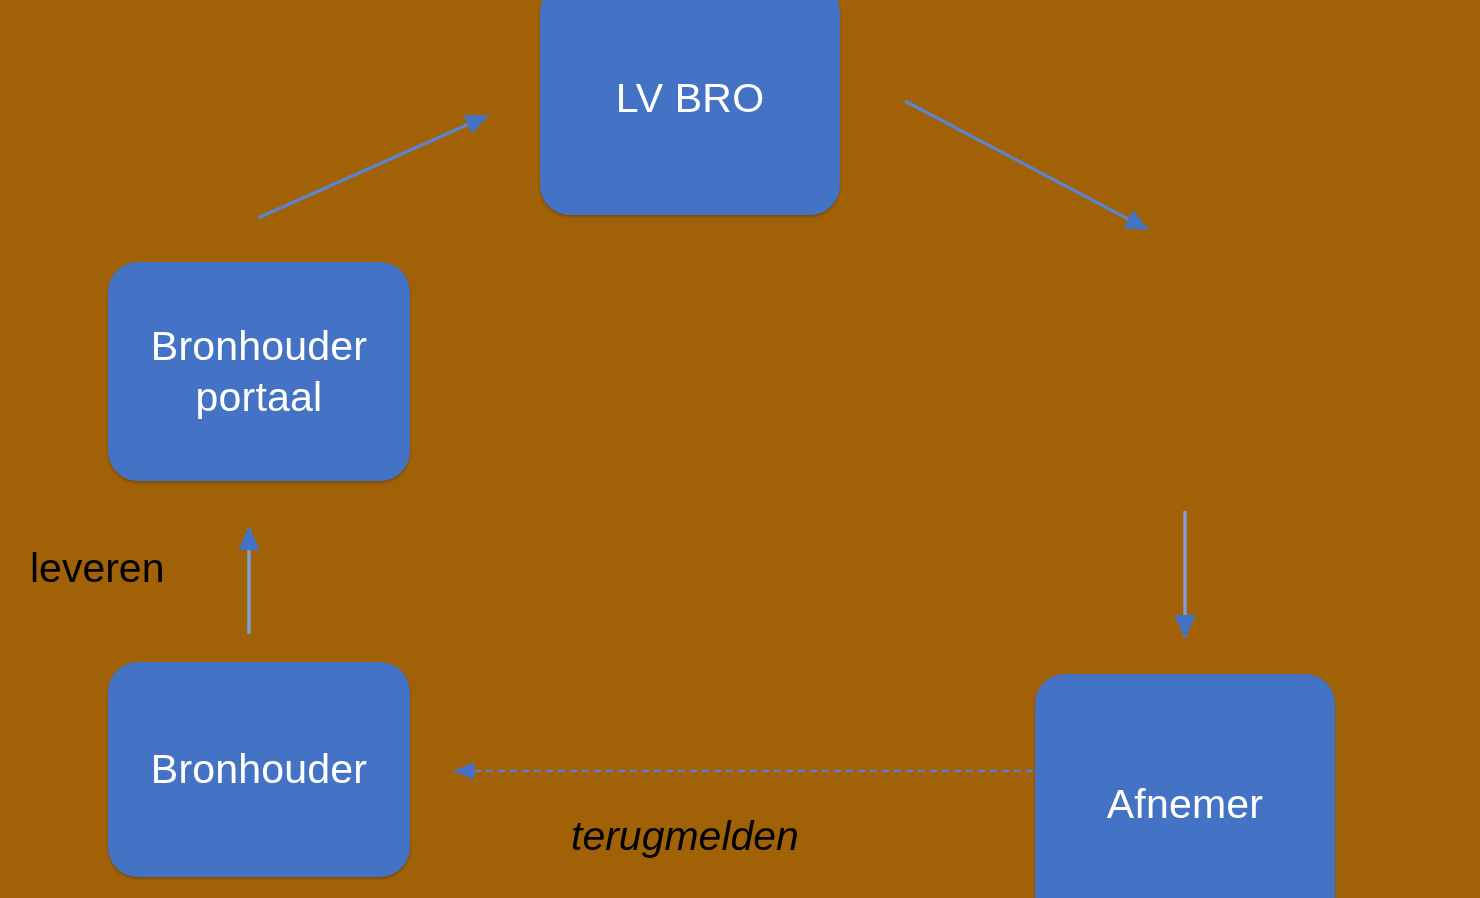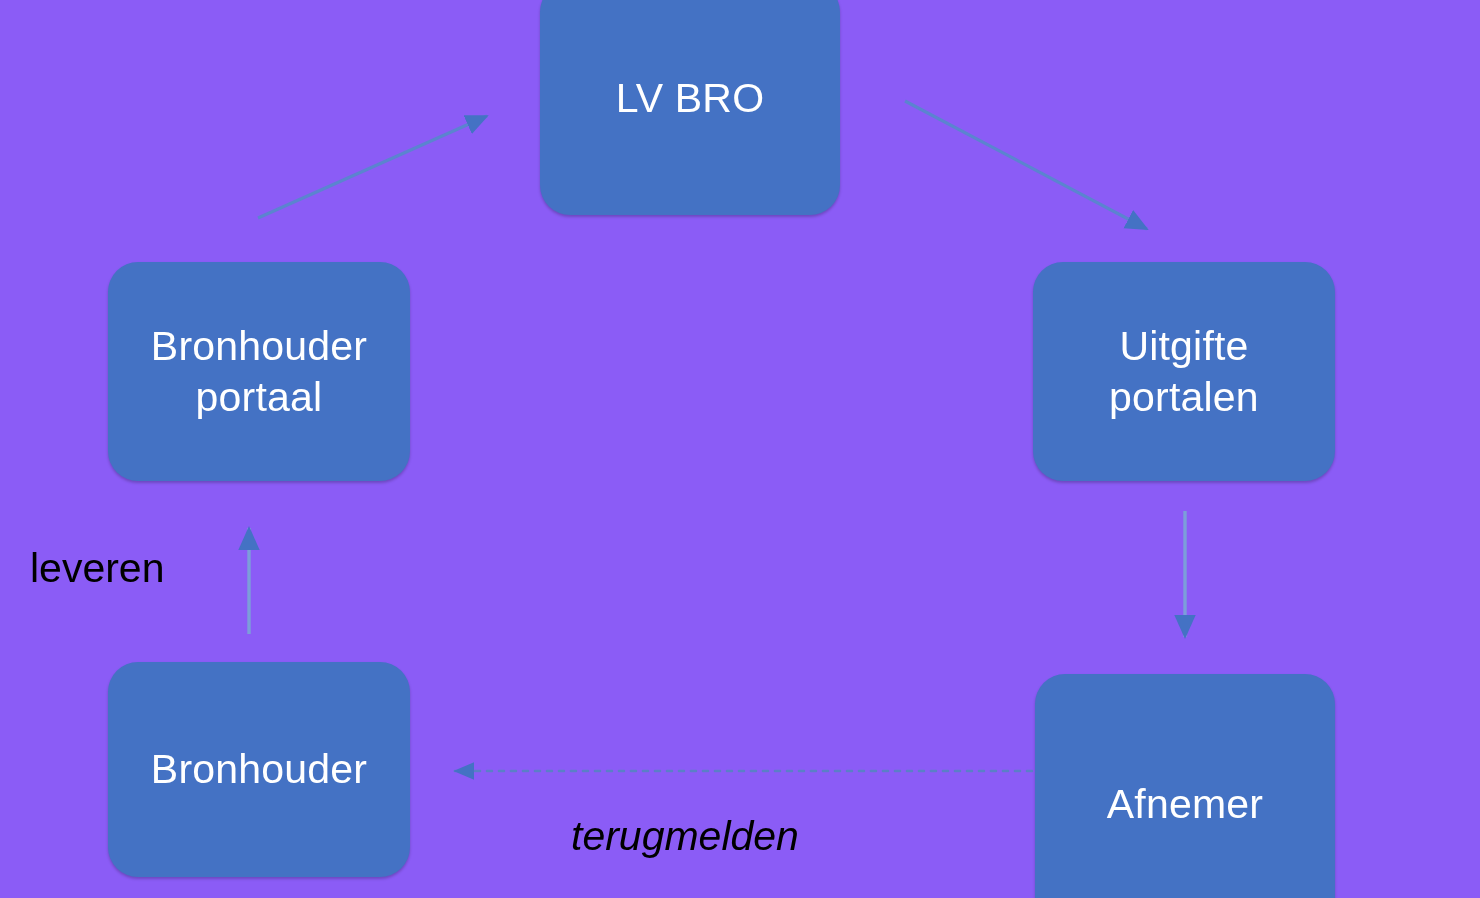--- a/index.html
+++ b/index.html
@@ -7,21 +7,21 @@
     padding: 0;
     background: #ffffff;
   }
   body {
     font-family: "Liberation Sans", sans-serif;
   }
   #canvas {
     position: relative;
     width: 1480px;
     height: 898px;
-    background: #8b5cf6;
+    background: #a16207;
     overflow: hidden;
   }
   .node {
     position: absolute;
     background: #4472C4;
     border-radius: 30px;
     box-shadow: 0 2px 3px rgba(0,0,0,0.22);
     display: flex;
     align-items: center;
     justify-content: center;
@@ -83,24 +83,20 @@
 
   <div class="node" style="left:540px; top:-18px; width:300px; height:233px;">
     <span class="node-label">LV BRO</span>
   </div>
 
   <div class="node" style="left:108px; top:262px; width:302px; height:219px;">
     <span class="node-label">Bronhouder
 portaal</span>
   </div>
 
-  <div class="node" style="left:1033px; top:262px; width:302px; height:219px;">
-    <span class="node-label">Uitgifte
-portalen</span>
-  </div>
 
   <div class="node" style="left:108px; top:662px; width:302px; height:215px;">
     <span class="node-label">Bronhouder</span>
   </div>
 
   <div class="node" style="left:1035px; top:662px; width:300px; height:261px;margin-top:12px;">
     <span class="node-label">Afnemer</span>
   </div>
 
   <div class="edge-label" style="left:30px; top:548px;">leveren</div>

